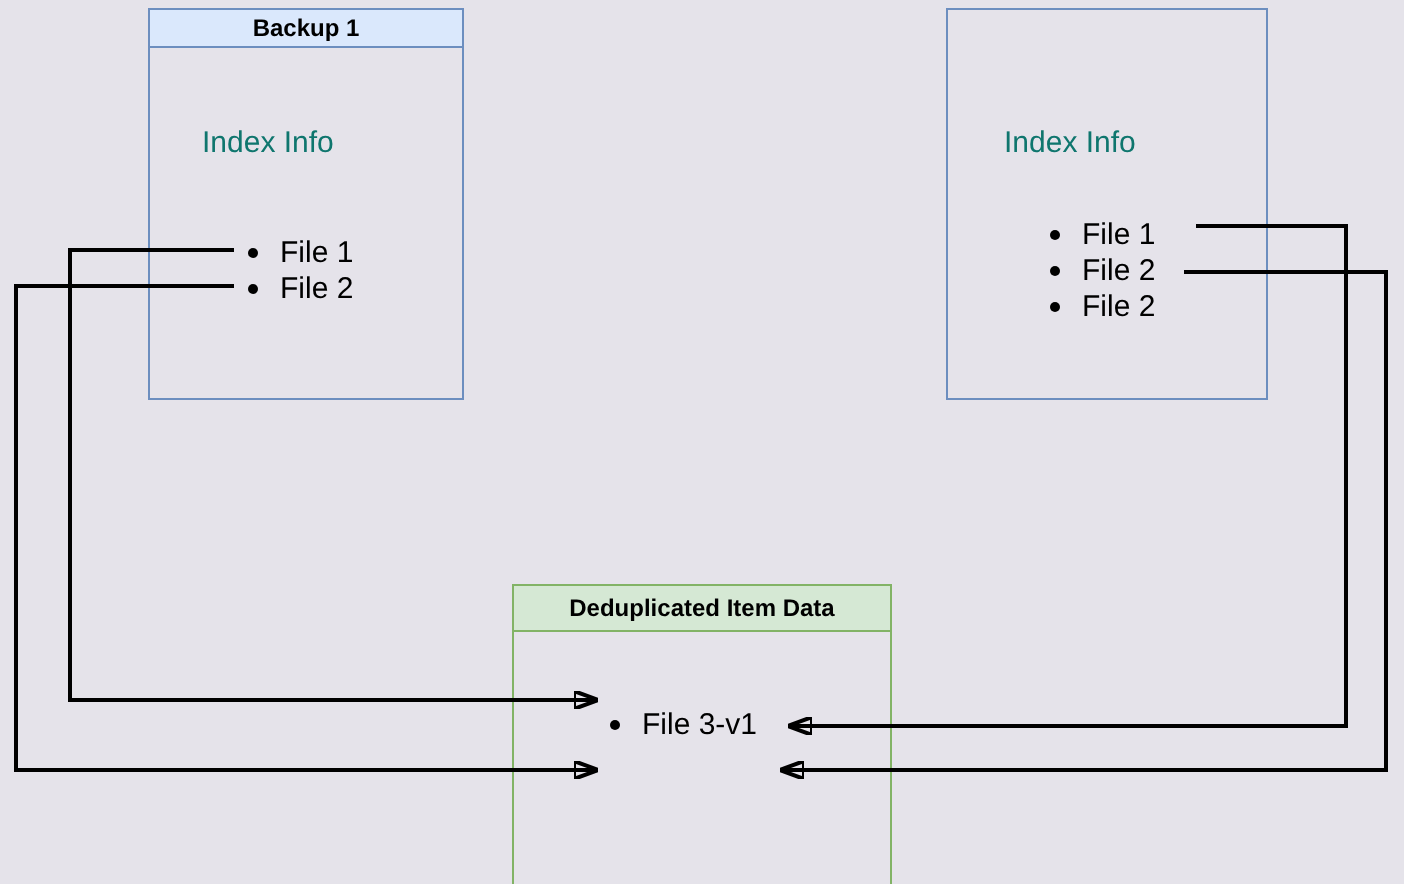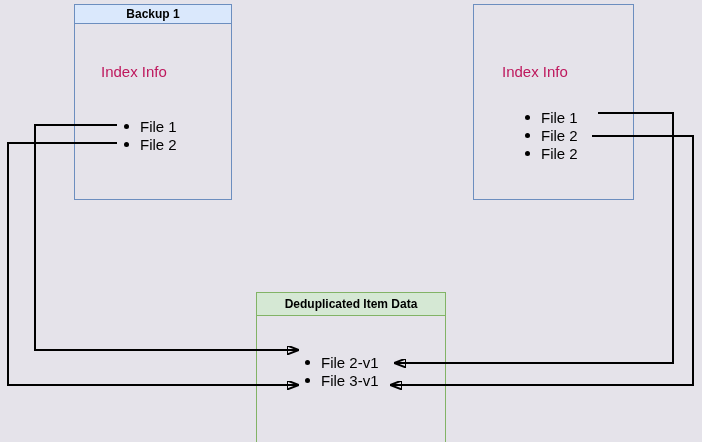--- a/index.html
+++ b/index.html
@@ -41,21 +41,21 @@
   .green .node-header {
     height: 23px;
     line-height: 22px;
     background: #d5e8d4;
     border-bottom: 1.5px solid #82b366;
   }
   .subtitle {
     position: absolute;
     font-size: 15px;
     line-height: 18px;
-    color: #be185d;
+    color: #0f766e;
     white-space: nowrap;
   }
   ul.items {
     position: absolute;
     margin: 0;
     padding: 0;
     list-style: none;
   }
   ul.items li {
     display: flex;
@@ -122,24 +122,20 @@
         <span>File 2</span>
       </li>
     </ul>
   </div>
 
   <div class="node green" style="left:256px; top:292px; width:190px; height:160px;">
     <div class="node-header">Deduplicated Item Data</div>
     <ul class="items" style="left:48px; top:60px;">
       <li>
         <span class="dot"></span>
-        <span>File 2-v1</span>
-      </li>
-      <li>
-        <span class="dot"></span>
         <span>File 3-v1</span>
       </li>
     </ul>
   </div>
 
   <svg id="wires" width="702" height="442" viewBox="0 0 702 442">
     <defs>
       <marker id="arrow" markerUnits="userSpaceOnUse" markerWidth="12" markerHeight="9" viewBox="0 0 12 9" refX="11" refY="4.5" orient="auto">
         <path d="M0,0 L12,4.5 L0,9 Z" fill="#000" stroke="none"></path>
       </marker>

